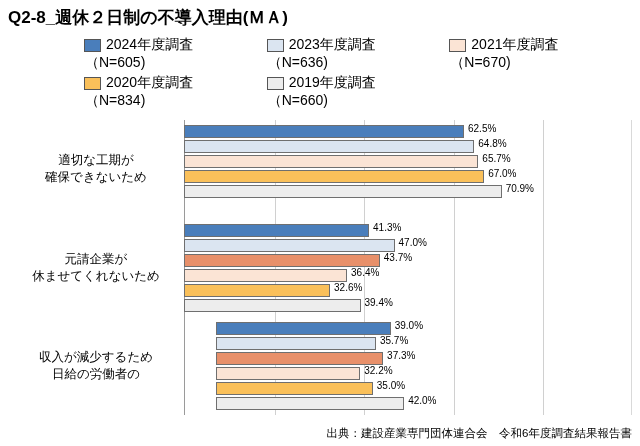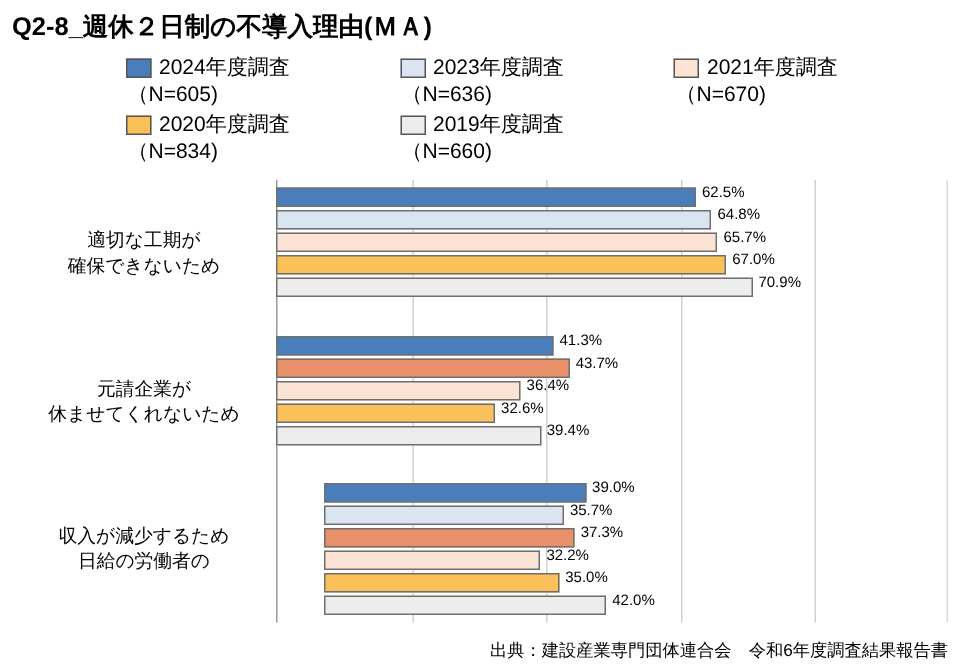--- a/index.html
+++ b/index.html
@@ -220,20 +220,24 @@
           <div class="bar" title="2019年度調査 70.9%" style="width: 317.632px; background: rgb(237, 237, 237);"></div>
           <span class="bar-value" style="left: 321.632px;">70.9%</span>
         </div>
       </div>
       <div class="group" style="top: 103.5px;">
         <div class="bar-row">
           <div class="bar" title="2024年度調査 41.3%" style="width: 185.024px; background: rgb(74, 126, 187);"></div>
           <span class="bar-value" style="left: 189.024px;">41.3%</span>
         </div>
         <div class="bar-row">
+          <div class="bar" title="2023年度調査 47.0%" style="width: 210.56px; background: rgb(219, 229, 241);"></div>
+          <span class="bar-value" style="left: 214.56px;">47.0%</span>
+        </div>
+        <div class="bar-row">
           <div class="bar" title="2022年度調査 43.7%" style="width: 195.776px; background: rgb(232, 144, 106);"></div>
           <span class="bar-value" style="left: 199.776px;">43.7%</span>
         </div>
         <div class="bar-row">
           <div class="bar" title="2021年度調査 36.4%" style="width: 163.072px; background: rgb(251, 228, 213);"></div>
           <span class="bar-value" style="left: 167.072px;">36.4%</span>
         </div>
         <div class="bar-row">
           <div class="bar" title="2020年度調査 32.6%" style="width: 146.048px; background: rgb(250, 192, 90);"></div>
           <span class="bar-value" style="left: 150.048px;">32.6%</span>

